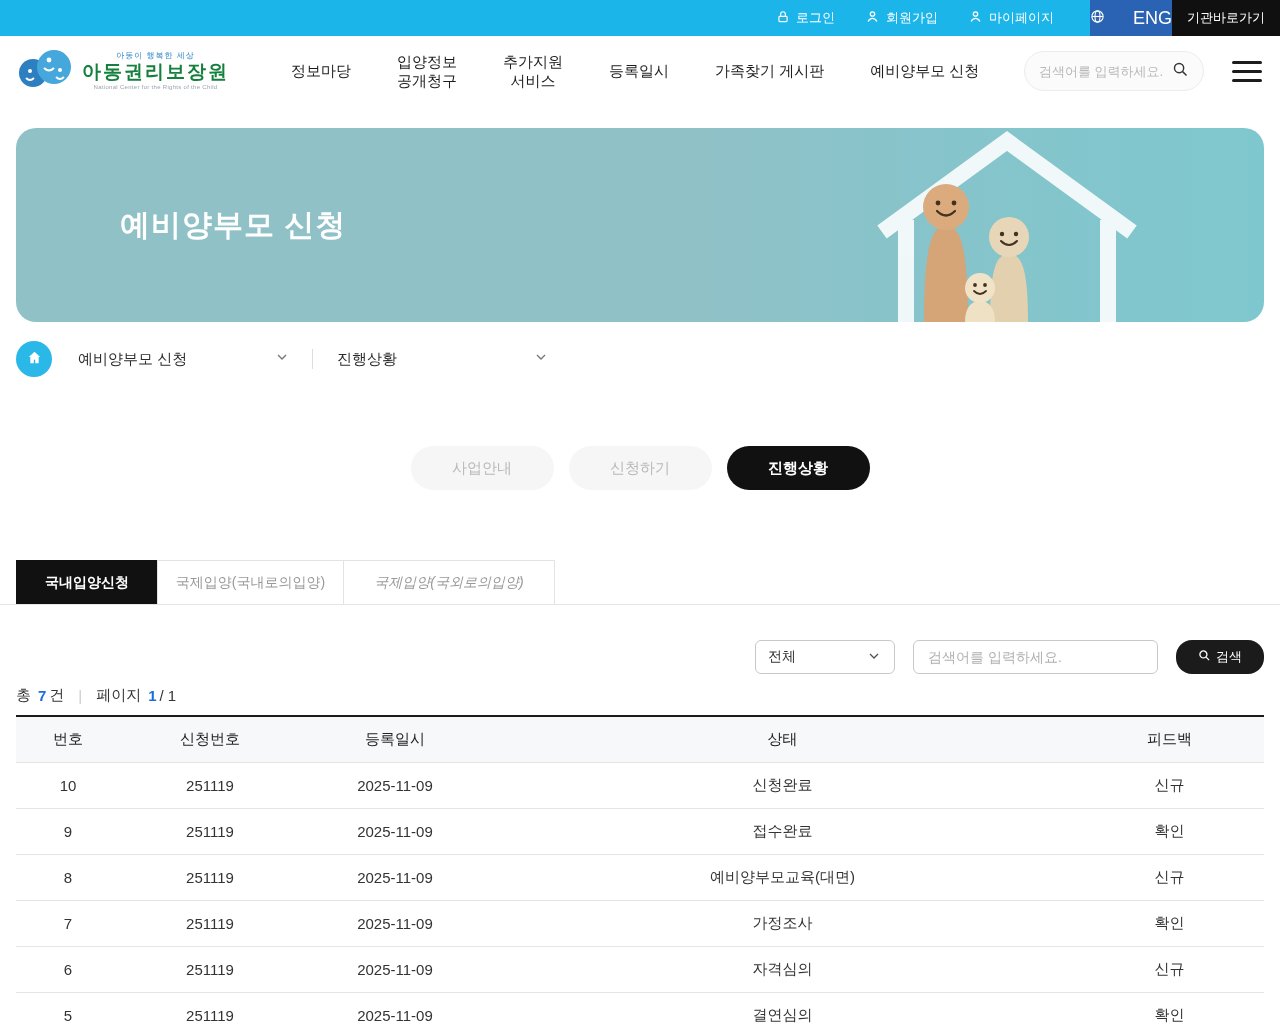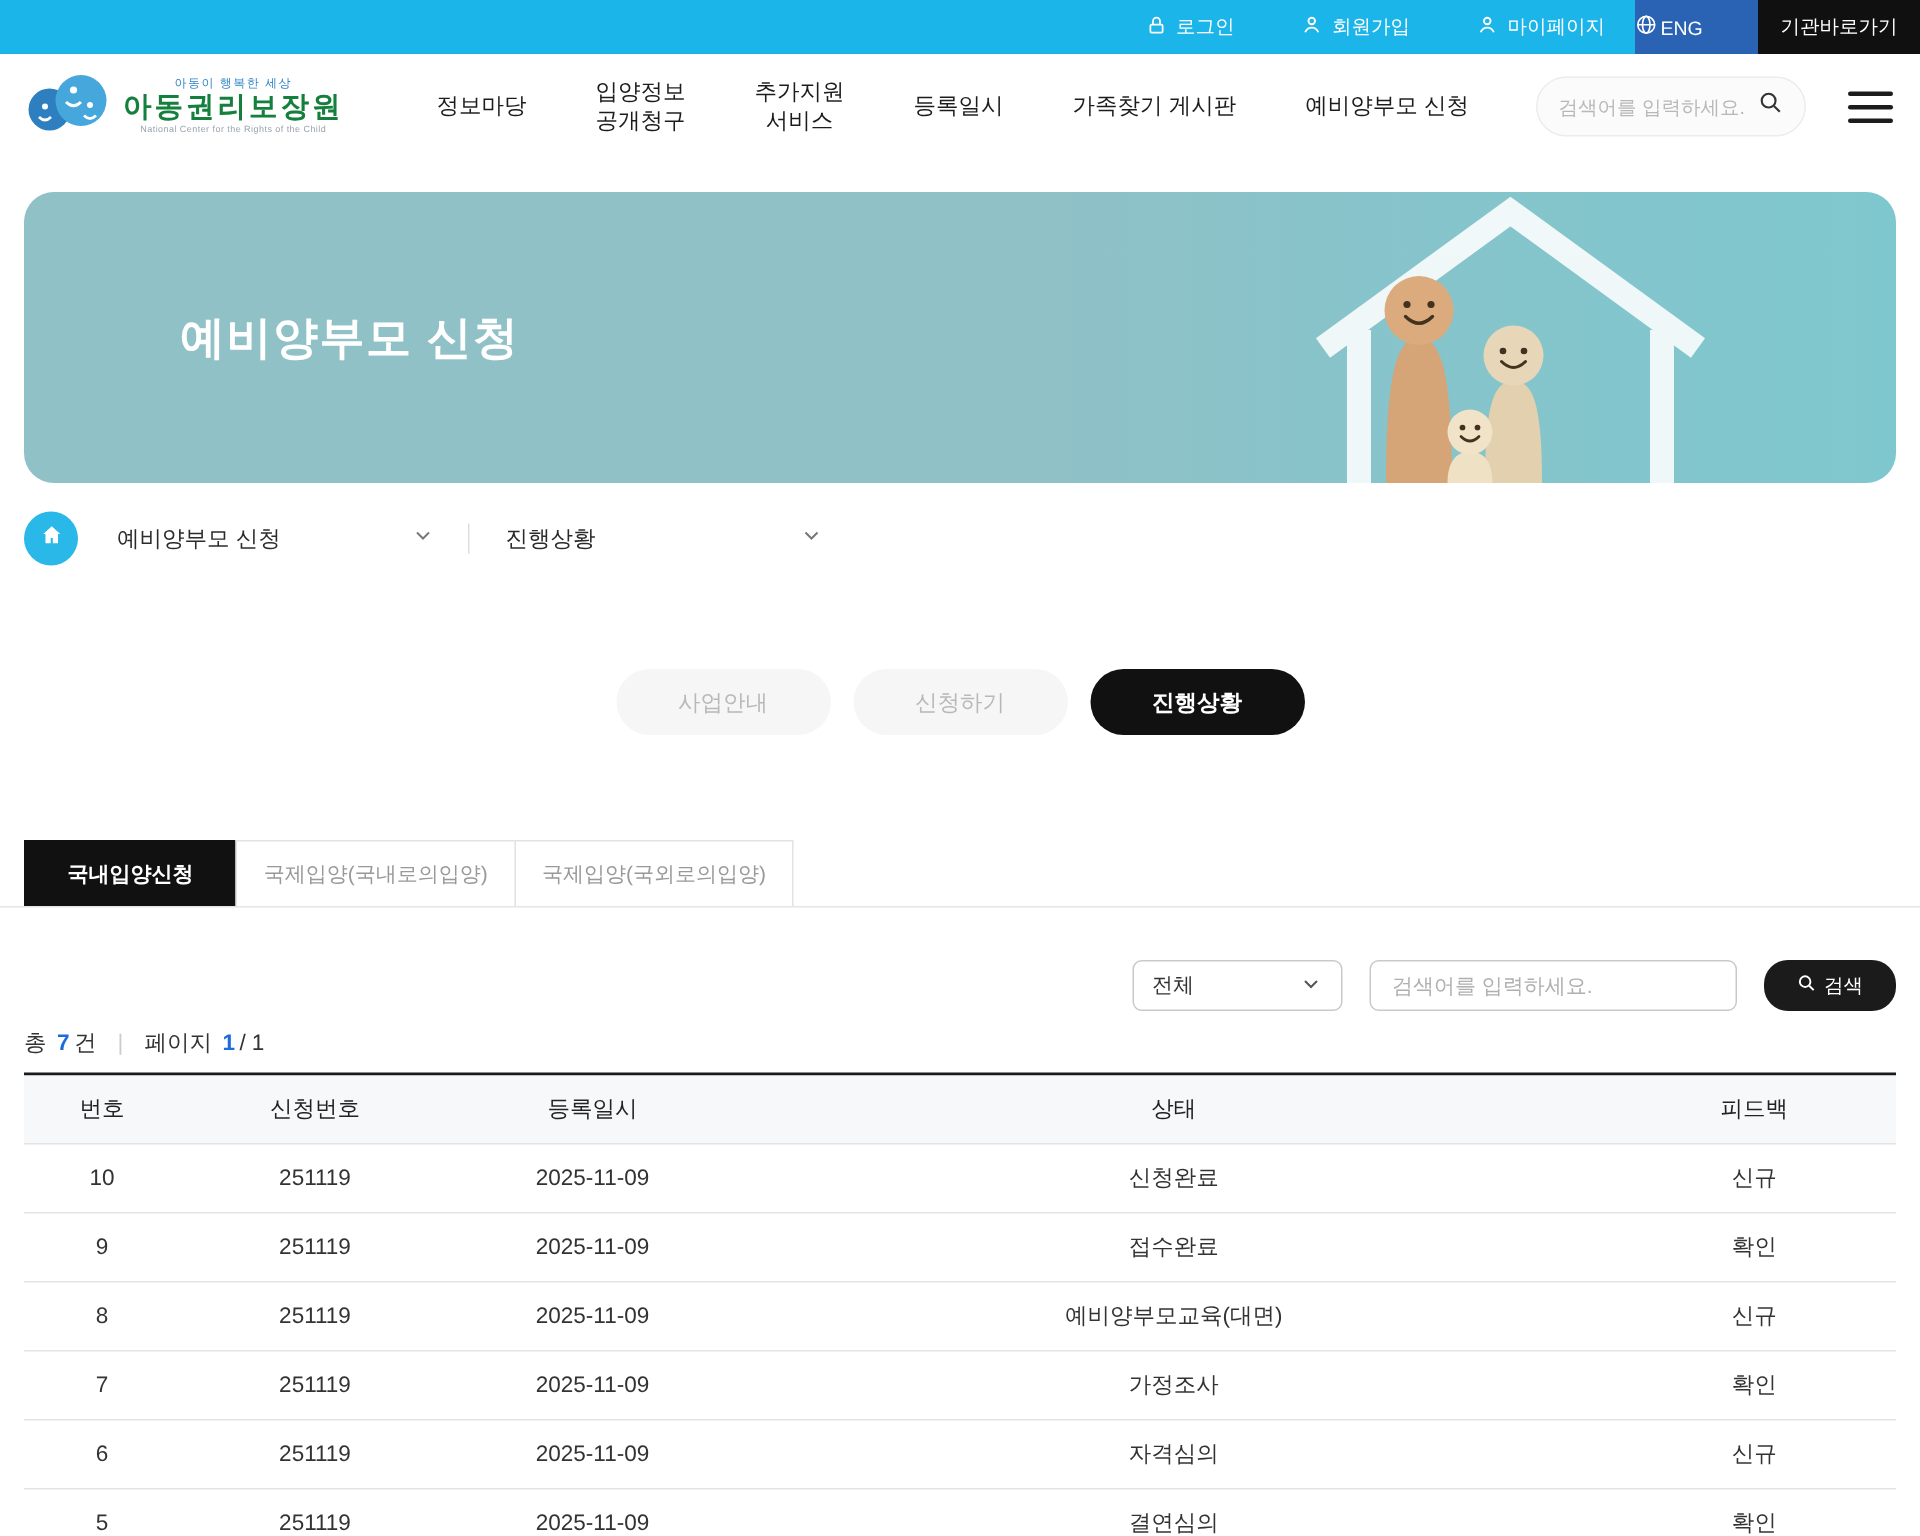--- a/index.html
+++ b/index.html
@@ -1,24 +1,24 @@
 <!DOCTYPE html>
 <html><head>
 <meta charset="utf-8">
 <style>
   * { margin:0; padding:0; box-sizing:border-box; }
   html,body { width:1280px; height:1024px; overflow:hidden; background:#fff;
     font-family:"Liberation Sans","DejaVu Sans",sans-serif; color:#222; }
 
   
   .topbar { height:36px; background:#1cb5ea; display:flex; align-items:stretch; justify-content:flex-end; }
-  .topbar .txt-group { display:flex; align-items:center; gap:44px; padding-right:20px; }
+  .topbar .txt-group { display:flex; align-items:center; gap:30px; padding-right:36px; }
   .topbar .util-item { display:flex; align-items:center; gap:6px; color:#fff; font-size:13px; cursor:pointer; }
-  .topbar .eng-block { width:82px; background:#2a63b3; color:#fff; font-size:13px;
-    display:flex; align-items:center; justify-content:flex-start; gap:2px; cursor:pointer; }
+  .topbar .eng-block { width:82px; background:#2a63b3; color:#fff; font-size:18px;
+    display:flex; align-items:center; justify-content:space-between; gap:2px; cursor:pointer; }
   .topbar .shortcut-block { width:108px; background:#101010; color:#fff; font-size:13px;
     display:flex; align-items:center; justify-content:center; cursor:pointer; }
 
   
   .header { height:70px; background:#fff; display:flex; align-items:center; padding:0 18px 0 16px; }
   .logo { display:flex; align-items:center; gap:8px; cursor:pointer; }
   .logo-text { display:flex; flex-direction:column; align-items:center; line-height:1.05; }
   .logo-tagline { font-size:8px; color:#2f86c9; letter-spacing:1px; margin-bottom:1px; }
   .logo-title { font-size:19px; font-weight:bold; color:#15803d; letter-spacing:2px; }
   .logo-sub { font-size:6px; color:#9aa3ad; margin-top:2px; letter-spacing:.3px; }
@@ -57,21 +57,21 @@
     display:flex; align-items:center; justify-content:center; cursor:pointer; }
   .pill.active { background:#111; color:#fff; font-weight:bold; }
 
   
   .tabs-row { margin-top:70px; padding:0 16px; display:flex; border-bottom:1px solid #e5e5e5; }
   .tab { height:44px; display:flex; align-items:center; justify-content:center; font-size:14px; color:#999;
     background:#fff; border:1px solid #e3e3e3; border-bottom:none; cursor:pointer; }
   .tab + .tab { margin-left:-1px; }
   .tab.t1 { width:142px; }
   .tab.t2 { width:187px; }
-  .tab.t3 { width:186px; }
+  .tab.t3 { width:212px;font-style:italic; }
   .tab.active { background:#111; color:#fff; font-weight:bold; border-color:#111; }
 
   
   .filter-row { margin:35px 16px 0; display:flex; justify-content:flex-end; align-items:center; gap:18px; }
   .filter-select { width:140px; height:34px; border:1px solid #c9c9c9; border-radius:6px; display:flex;
     align-items:center; justify-content:space-between; padding:16px 12px; font-size:14px; color:#333; cursor:pointer; }
   .filter-input { width:245px; height:34px; border:1px solid #c9c9c9; border-radius:6px; padding:0 14px;
     font-size:14px; color:#333; outline:none; font-family:inherit; }
   .filter-input::placeholder { color:#b0b0b0; }
   .search-btn { width:88px; height:34px; background:#1b1b1b; color:#fff; font-size:13px; border:none;

